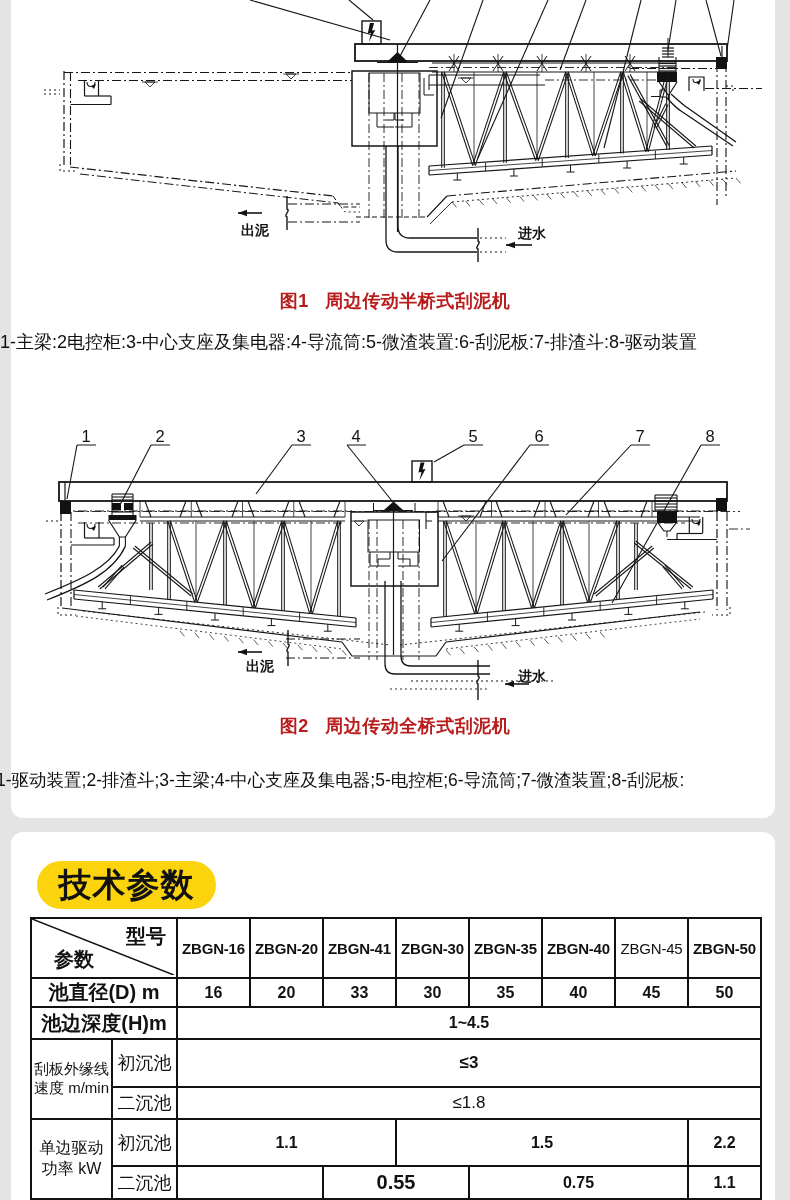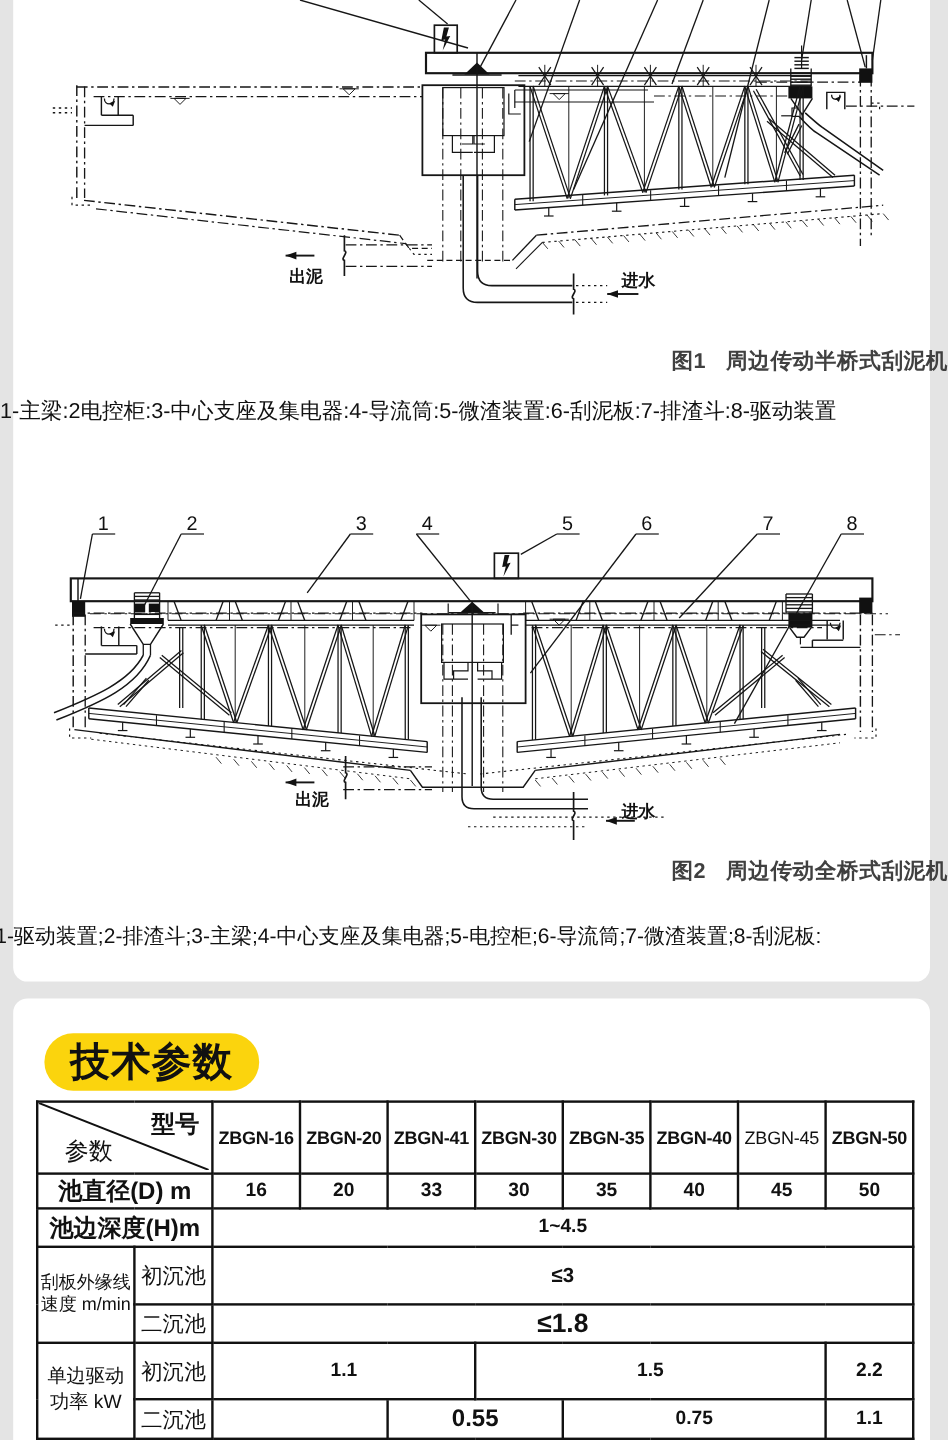--- a/index.html
+++ b/index.html
@@ -1,17 +1,17 @@
 <!DOCTYPE html>
 <html><head><meta charset="utf-8"><style>
 *{margin:0;padding:0;box-sizing:border-box}
 html,body{width:790px;height:1200px;background:#e4e4e4;font-family:"Liberation Sans",sans-serif;position:relative;overflow:hidden}
 .card{position:absolute;left:11px;width:764px;background:#fff}
 .abs{position:absolute}
-.cap{position:absolute;width:790px;text-align:right;font-weight:bold;font-size:18px;color:#404040;letter-spacing:0.5px}
+.cap{position:absolute;width:790px;text-align:center;font-weight:bold;font-size:18px;color:#b91c1c;letter-spacing:0.5px}
 .lbl{position:absolute;width:664px;text-align:center;font-size:18px;color:#111;white-space:nowrap}
 table{border-collapse:collapse;table-layout:fixed}
 td{border:2px solid #111;text-align:center;vertical-align:middle;color:#111;overflow:hidden}
 </style></head><body>
 <div class="card" style="top:-20px;height:838px;border-radius:0 0 12px 12px"></div>
 <div class="card" style="top:832px;height:380px;border-radius:12px 12px 0 0"></div>
 <svg class="abs" style="left:0;top:0" width="790" height="270" viewBox="0 0 790 270">
     <line x1="250" y1="0" x2="390" y2="40" stroke="#161616" stroke-width="1.1" stroke-linecap="butt"></line>
     <line x1="349" y1="0" x2="373" y2="20" stroke="#161616" stroke-width="1.1" stroke-linecap="butt"></line>
     <line x1="430" y1="0" x2="399" y2="58" stroke="#161616" stroke-width="1.1" stroke-linecap="butt"></line>
@@ -503,21 +503,21 @@
       <col style="width:73px">
       <col style="width:73px">
     </colgroup>
 <tbody>
       <tr style="height:60px">
 <td colspan="2" style="padding:0;position:relative">
 <svg width="142" height="56" style="position:absolute;left:0;top:0">
             <line x1="0" y1="0" x2="142" y2="56" stroke="#111" stroke-width="1.6"></line>
           </svg>
 <div style="position:absolute;right:10px;top:4px;font-size:20px;font-weight:bold">型号</div>
-<div style="position:absolute;left:22px;bottom:4px;font-size:20px;font-weight:normal">参数</div>
+<div style="position:absolute;left:22px;bottom:4px;font-size:20px;font-weight:bold">参数</div>
 </td>
 <td style="font-size:15px;font-weight:600;white-space:nowrap;letter-spacing:-0.2px">ZBGN-16</td>
         <td style="font-size:15px;font-weight:600;white-space:nowrap;letter-spacing:-0.2px">ZBGN-20</td>
         <td style="font-size:15px;font-weight:600;white-space:nowrap;letter-spacing:-0.2px">ZBGN-41</td>
         <td style="font-size:15px;font-weight:600;white-space:nowrap;letter-spacing:-0.2px">ZBGN-30</td>
         <td style="font-size:15px;font-weight:600;white-space:nowrap;letter-spacing:-0.2px">ZBGN-35</td>
         <td style="font-size:15px;font-weight:600;white-space:nowrap;letter-spacing:-0.2px">ZBGN-40</td>
         <td style="font-size:15px;font-weight:400;white-space:nowrap;letter-spacing:-0.2px">ZBGN-45</td>
         <td style="font-size:15px;font-weight:600;white-space:nowrap;letter-spacing:-0.2px">ZBGN-50</td>
       </tr>
@@ -536,21 +536,21 @@
         <td colspan="2" style="font-size:20px;font-weight:bold">池边深度(H)m</td>
 <td colspan="8" style="font-size:16px;font-weight:bold">1~4.5</td>
       </tr>
 <tr style="height:48px">
         <td rowspan="2" style="font-size:15px;line-height:1.25">刮板外缘线<br>速度 m/min</td>
 <td style="font-size:18px">初沉池</td>
         <td colspan="8" style="font-size:17px;font-weight:bold">≤3</td>
       </tr>
 <tr style="height:32px">
         <td style="font-size:18px">二沉池</td>
-        <td colspan="8" style="font-size:22px;font-weight:bold">≤1.8</td>
+        <td colspan="8" style="font-size:17px;font-weight:normal">≤1.8</td>
       </tr>
 <tr style="height:47px">
         <td rowspan="2" style="font-size:16px;line-height:1.3">单边驱动<br>功率 kW</td>
 <td style="font-size:18px">初沉池</td>
         <td colspan="3" style="font-size:16px;font-weight:bold">1.1</td>
         <td colspan="4" style="font-size:16px;font-weight:bold">1.5</td>
         <td style="font-size:16px;font-weight:bold">2.2</td>
       </tr>
 <tr style="height:33px">
         <td style="font-size:18px">二沉池</td>

